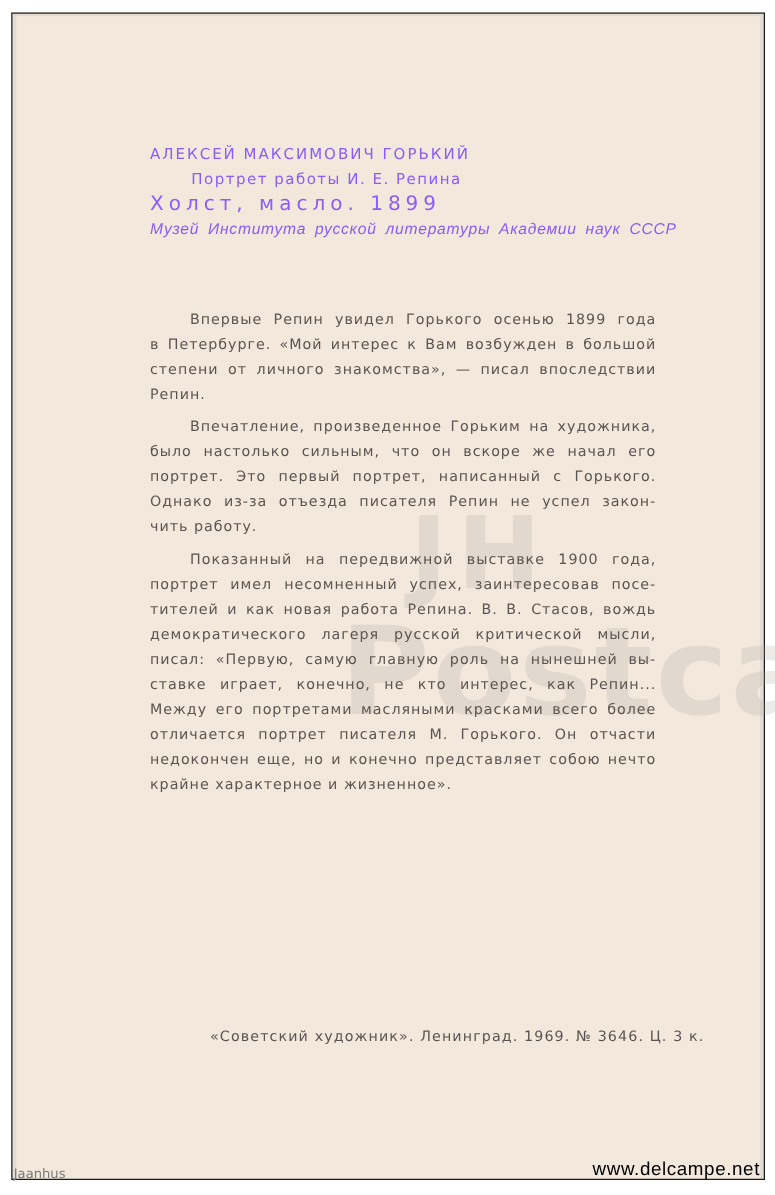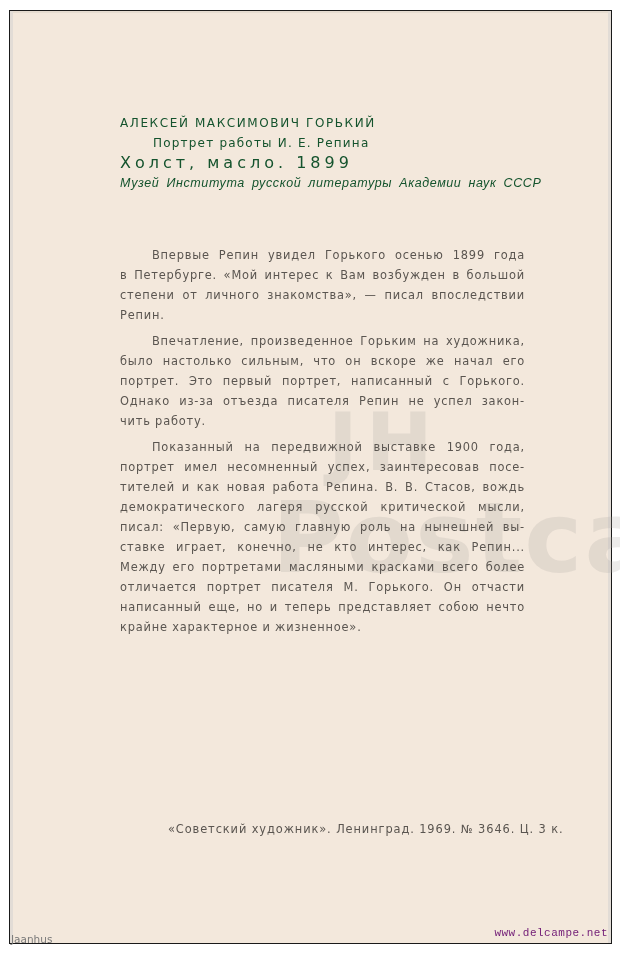--- a/index.html
+++ b/index.html
@@ -5,35 +5,35 @@
   html, body { margin:0; padding:0; }
   body {
     width:620px; height:956px; background:#ffffff; position:relative; overflow:hidden;
     font-family:"DejaVu Sans", "Liberation Sans", sans-serif;
   }
   .card {
     position:absolute; left:9px; top:10px; width:601px; height:932px;
     background:#f3e8dc; border:1px solid #1a1a1a;
     box-shadow: inset 3px 0 0 #e2dcd6, inset -3px 0 0 #e2dcd6, inset 0 2px 0 #e6dcd0;
   }
-  .header { position:absolute; left:120px; top:113px; color:#14532d; }
+  .header { position:absolute; left:120px; top:113px; color:#8b5cf6; }
   .h-title { font-size:12.5px; letter-spacing:1.6px; line-height:20px; text-transform:uppercase; font-size:12px; }
   .h-line { font-size:12px; letter-spacing:1.2px; line-height:20px;margin-left:33px; }
   .h-spaced { font-size:16px; letter-spacing:4px; line-height:20px; }
   .h-italic { font-family:Liberation Sans, sans-serif; font-style:italic; font-size:12.5px; letter-spacing:0.6px; line-height:20px; word-spacing:3px; }
   .body-text { position:absolute; left:120px; top:245px; width:405px; color:#5a5550; font-size:11.4px; line-height:20px; letter-spacing:0.8px; }
   .para { margin:0 0 6px 0; }
   .line { display:block; text-align:justify; text-align-last:justify; white-space:nowrap; height:20px; }
   .line.last { text-align-last:left; }
   .ind { display:inline-block; width:32px; }
   .footer { position:absolute; left:120px; top:822px; width:410px; color:#5a5550; font-size:11.4px; letter-spacing:0.9px; white-space:nowrap;margin-left:48px; }
   .wm-jh { position:absolute; left:318px; top:385px; font-size:80px; color:rgba(170,165,160,0.22); font-family:"DejaVu Sans", sans-serif; font-weight:bold; letter-spacing:8px; }
   .wm-post { position:absolute; left:262px; top:470px; font-size:98px; color:rgba(170,165,160,0.22); font-family:"DejaVu Sans", sans-serif; font-weight:bold; letter-spacing:2px; }
   .credit-left { position:absolute; left:11px; top:933px; font-size:10.5px; color:#7a7a7a; font-family:"DejaVu Sans", sans-serif; }
-  .credit-right { position:absolute; right:12px; top:927px; font-size:11px; color:#701a75; font-family:Liberation Mono, monospace; letter-spacing:0.5px; }
+  .credit-right { position:absolute; right:12px; top:927px; font-size:15px; color:#000000; font-family:Liberation Sans, sans-serif; letter-spacing:0.5px; }
 </style>
 </head>
 <body>
 
 <div class="card">
   <div class="wm-jh">JH</div>
   <div class="wm-post">Postcards</div>
 </div>
 
 <div class="header">
@@ -59,21 +59,21 @@
   </div>
   <div class="para">
     <span class="line"><span class="ind"></span><span>Показанный на передвижной выставке 1900 года,</span></span>
     <span class="line">портрет имел несомненный успех, заинтересовав посе-</span>
     <span class="line">тителей и как новая работа Репина. В. В. Стасов, вождь</span>
     <span class="line">демократического лагеря русской критической мысли,</span>
     <span class="line">писал: «Первую, самую главную роль на нынешней вы-</span>
     <span class="line">ставке играет, конечно, не кто интерес, как Репин...</span>
     <span class="line">Между его портретами масляными красками всего более</span>
     <span class="line">отличается портрет писателя М. Горького. Он отчасти</span>
-    <span class="line">написанный еще, но и теперь представляет собою нечто</span>
+    <span class="line">недокончен еще, но и конечно представляет собою нечто</span>
     <span class="line last">крайне характерное и жизненное».</span>
   </div>
 </div>
 
 <div class="footer">«Советский художник». Ленинград. 1969. № 3646. Ц. 3 к.</div>
 
 <div class="credit-left">Jaanhus</div>
 <div class="credit-right">www.delcampe.net</div>
 
 </body></html>

